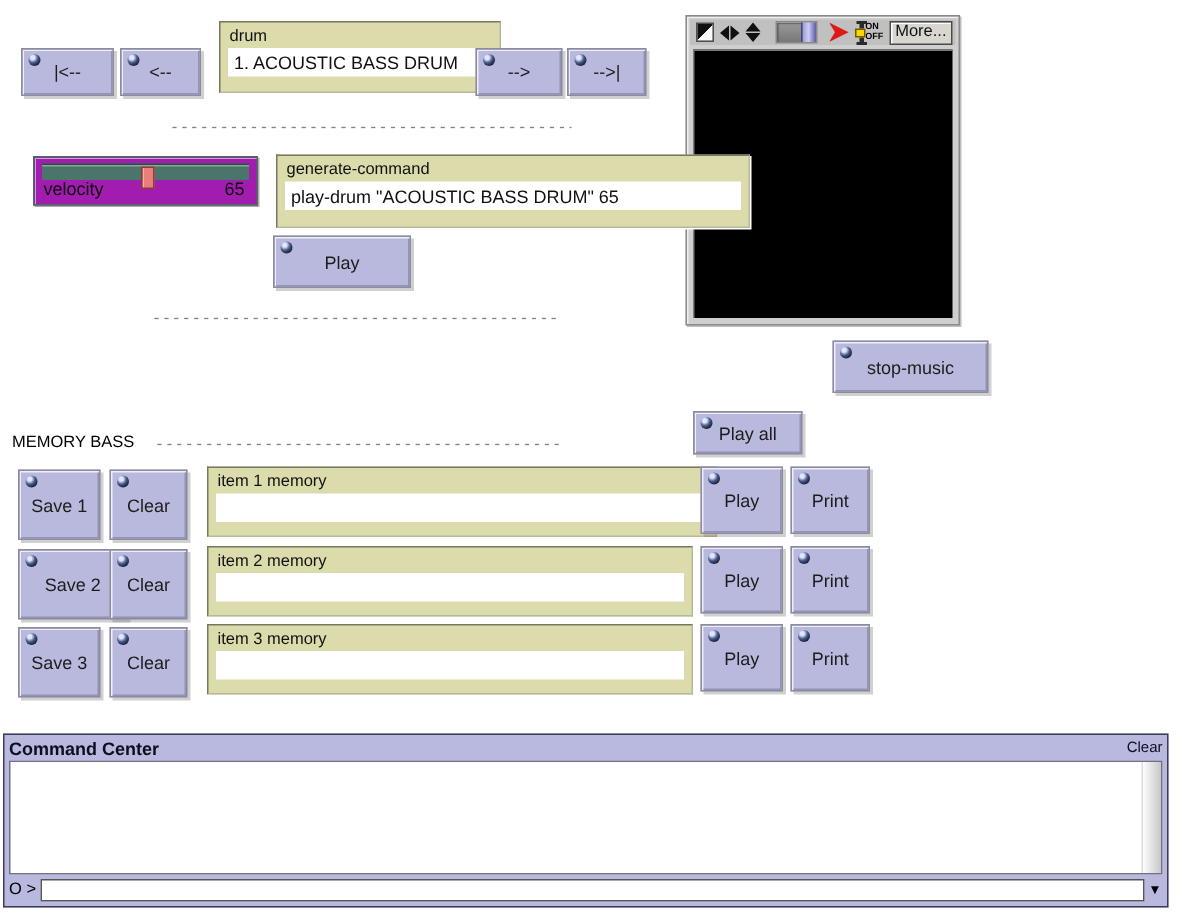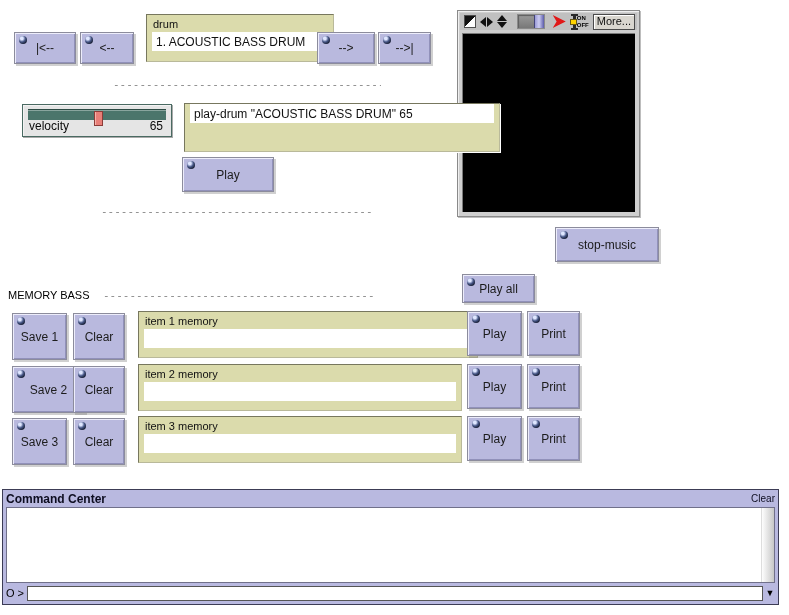--- a/index.html
+++ b/index.html
@@ -47,21 +47,21 @@
   .onoff{position:relative;display:flex;align-items:center;margin-left:7px;}
   .onoff-pole{position:relative;width:3px;height:16px;background:#2a2a2a;}
   .onoff-pole::before,.onoff-pole::after{content:"";position:absolute;left:-2px;width:7px;height:2px;background:#2a2a2a;}
   .onoff-pole::before{top:0;} .onoff-pole::after{bottom:0;}
   .onoff-knob{position:absolute;left:-3px;top:5px;width:7px;height:6px;background:#ffd400;border:1px solid #6a5a12;box-sizing:border-box;}
   .onoff-text{display:flex;flex-direction:column;font-size:6px;font-weight:bold;line-height:7px;color:#000;margin-left:1px;}
   .morebtn{margin-left:4px;height:16px;box-sizing:border-box;background:#d9d6cf;border:1px solid #4a4a4a;
     box-shadow:inset 1px 1px 0 #fff;font-size:11px;line-height:13px;padding:0 3px;color:#111;font-family:inherit;cursor:pointer;}
 
   
-  .velo{position:absolute;left:22px;top:104px;width:150px;height:33px;box-sizing:border-box;background:#e5e5e5;
+  .velo{position:absolute;left:22px;top:104px;width:150px;height:33px;box-sizing:border-box;background:#a21caf;
     border:1px solid #4a6a62;box-shadow:inset 1px 1px 0 rgba(255,255,255,.55), 1px 1px 0 #aaa;}
   .velo-track{position:absolute;left:5px;right:5px;top:4px;height:10px;background:#4b756b;
     border-top:1px solid #2c4a43;box-shadow:inset 0 1px 0 rgba(255,255,255,.35);}
   .velo-handle{position:absolute;top:1px;left:48%;width:9px;height:15px;background:#e87f78;
     border:1px solid #8c3c38;box-shadow:inset 1px 0 0 #f6b2aa;box-sizing:border-box;cursor:pointer;}
   .velo-labels{position:absolute;left:6px;right:8px;bottom:3px;display:flex;justify-content:space-between;
     font-size:12px;color:#0a0a0a;}
 
   
   .cc{position:absolute;left:2px;top:489px;width:777px;height:116px;box-sizing:border-box;background:#b9b9e0;
@@ -144,20 +144,21 @@
     <div class="velo-track">
       <div class="velo-handle" style="left: 48%;"></div>
     </div>
     <div class="velo-labels">
       <span>velocity</span>
       <span>65</span>
     </div>
   </div>
 
   <div class="khaki" style="left:184px;top:103px;width:316px;height:49px;z-index:6;">
+    <div class="ptitle">generate-command</div>
     <input class="kfield" value="play-drum &quot;ACOUSTIC BASS DRUM&quot; 65" style="">
   </div>
 
   <button class="btn3d" style="left:182px;top:157px;width:92px;height:35px;z-index:6;">
     <span class="sphere"></span>
     <span>Play</span>
   </button>
 
   <div class="sep" style="left:101px;top:206px;width:277px;">-----------------------------------------</div>
 

